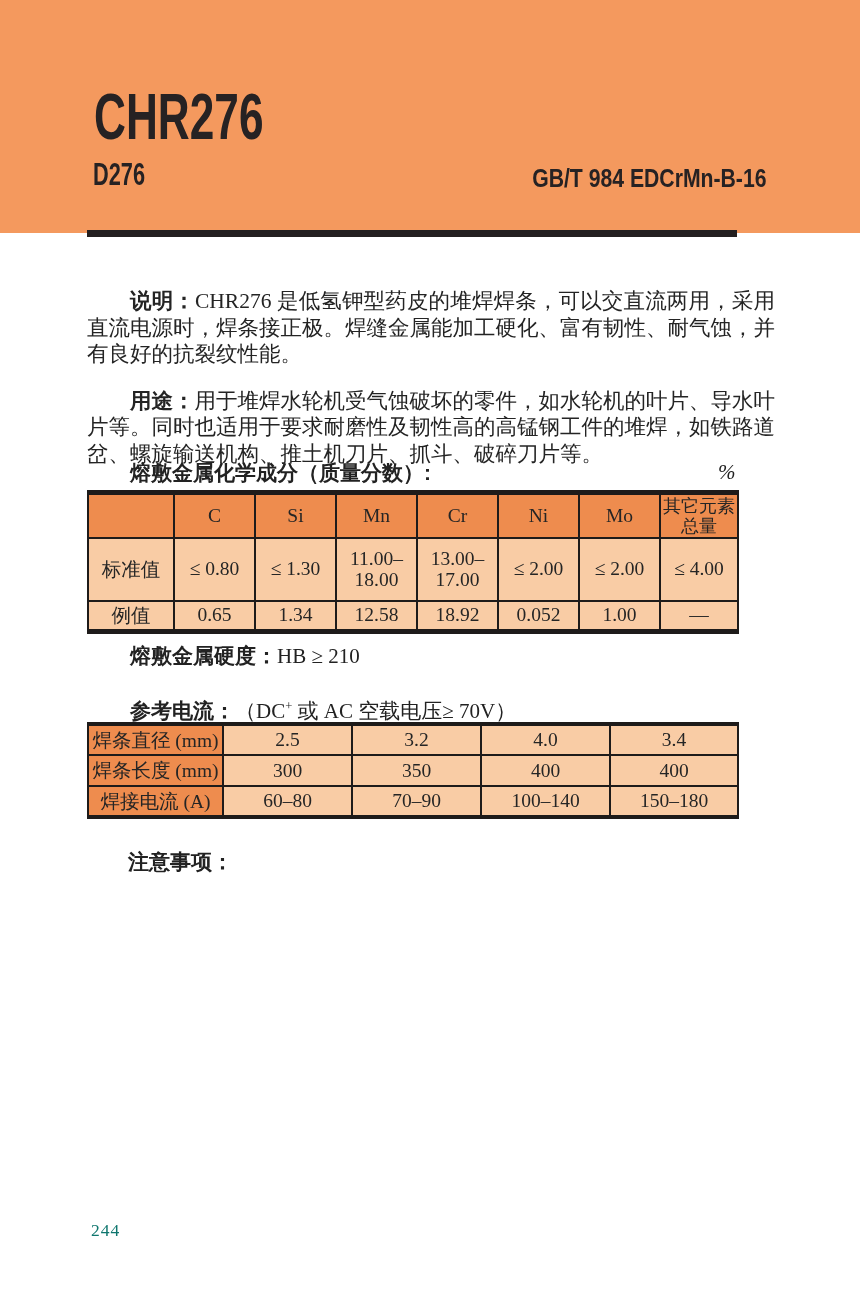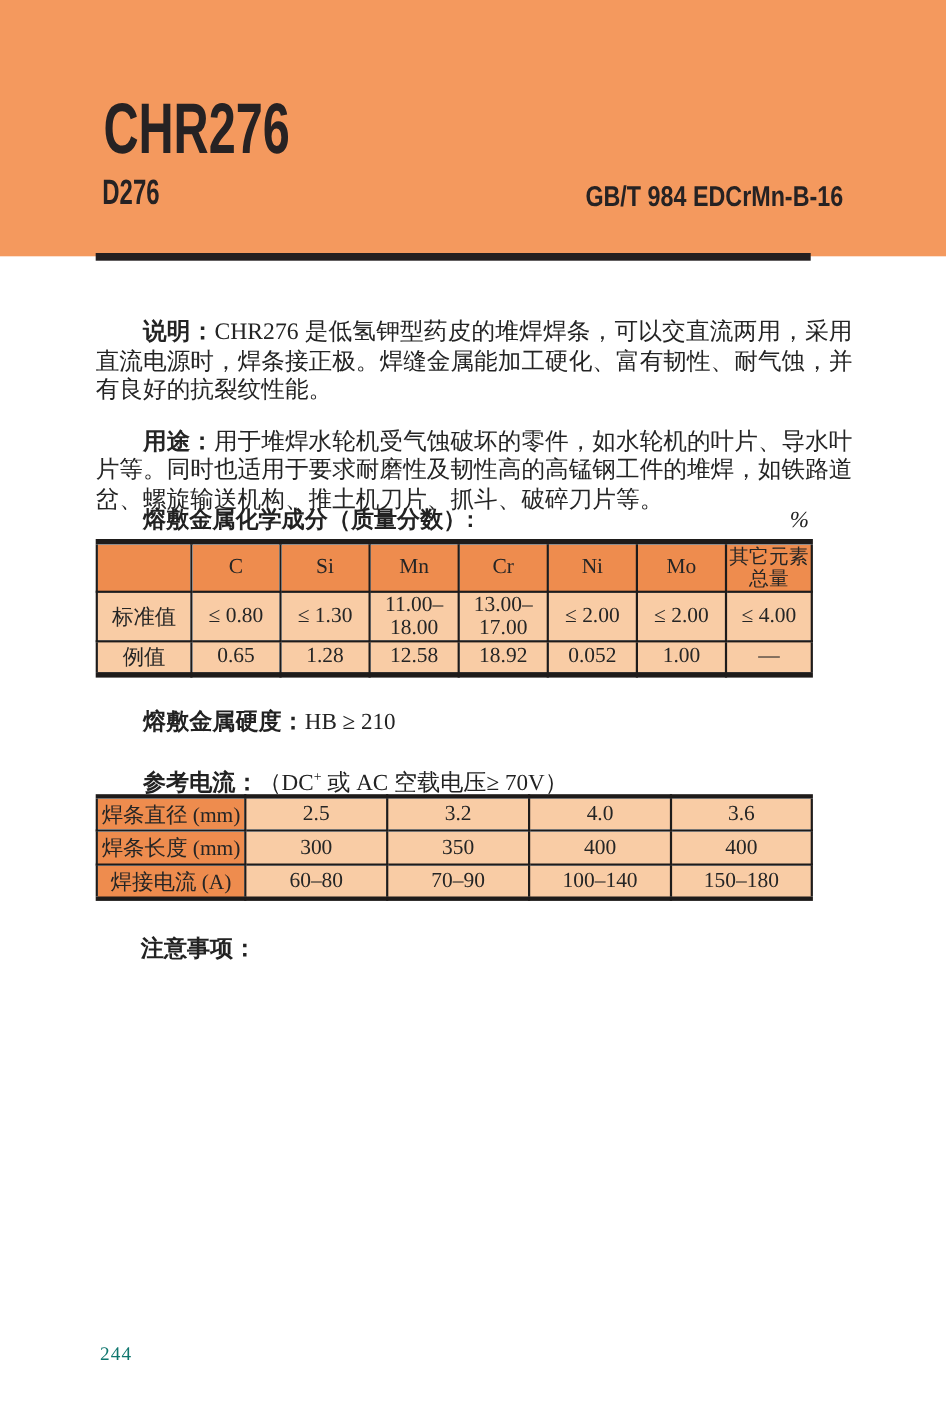--- a/index.html
+++ b/index.html
@@ -87,21 +87,21 @@
     font-weight: normal;
     vertical-align: middle;
     padding: 0 2px;
     overflow: hidden;
   }
   .t1 { top: 490px; border-top: 5px solid #1E1B1A; border-bottom: 5px solid #1E1B1A; }
   .t2 { top: 722px; border-top: 4px solid #1E1B1A; border-bottom: 4px solid #1E1B1A; }
   .dk { background: #EE8C4E; }
   .lt { background: #F9CCA5; }
   .row-h1 { height: 45px; }
-  .row-h2 { height: 45px; margin-left: 40px; }
+  .row-h2 { height: 63px; margin-left: 40px; }
   .row-h3 { height: 29px; }
   .row-t2 { height: 31px; }
   .pre { white-space: pre-line; line-height: 21px; }
   .small-hd { font-size: 18px; line-height: 20px; }
   
   .notes-title {
     position: absolute; left: 128px; top: 848px;
     font-family: "Liberation Sans", sans-serif;
     font-weight: bold; font-size: 21px; color: #222222;
   }
@@ -167,21 +167,21 @@
 18.00</td>
       <td class="lt pre">13.00–
 17.00</td>
       <td class="lt">≤ 2.00</td>
       <td class="lt">≤ 2.00</td>
       <td class="lt">≤ 4.00</td>
     </tr>
     <tr class="row-h3">
       <td class="lt">例值</td>
       <td class="lt">0.65</td>
-      <td class="lt">1.28</td>
+      <td class="lt">1.34</td>
       <td class="lt">12.58</td>
       <td class="lt">18.92</td>
       <td class="lt">0.052</td>
       <td class="lt">1.00</td>
       <td class="lt">—</td>
     </tr>
   </tbody>
     </table>
 
   <div class="sec-title" style="top:644px"><span>熔敷金属硬度：</span><span class="plain">HB ≥ 210</span></div>
@@ -195,21 +195,21 @@
         <col style="width:129px">
         <col style="width:129px">
         <col style="width:128px">
     </colgroup>
     <tbody>
         <tr class="row-t2">
       <td class="dk">焊条直径 (mm)</td>
       <td class="lt">2.5</td>
       <td class="lt">3.2</td>
       <td class="lt">4.0</td>
-      <td class="lt">3.6</td>
+      <td class="lt">3.4</td>
     </tr>
     <tr class="row-t2">
       <td class="dk">焊条长度 (mm)</td>
       <td class="lt">300</td>
       <td class="lt">350</td>
       <td class="lt">400</td>
       <td class="lt">400</td>
     </tr>
     <tr class="row-t2">
       <td class="dk">焊接电流 (A)</td>

